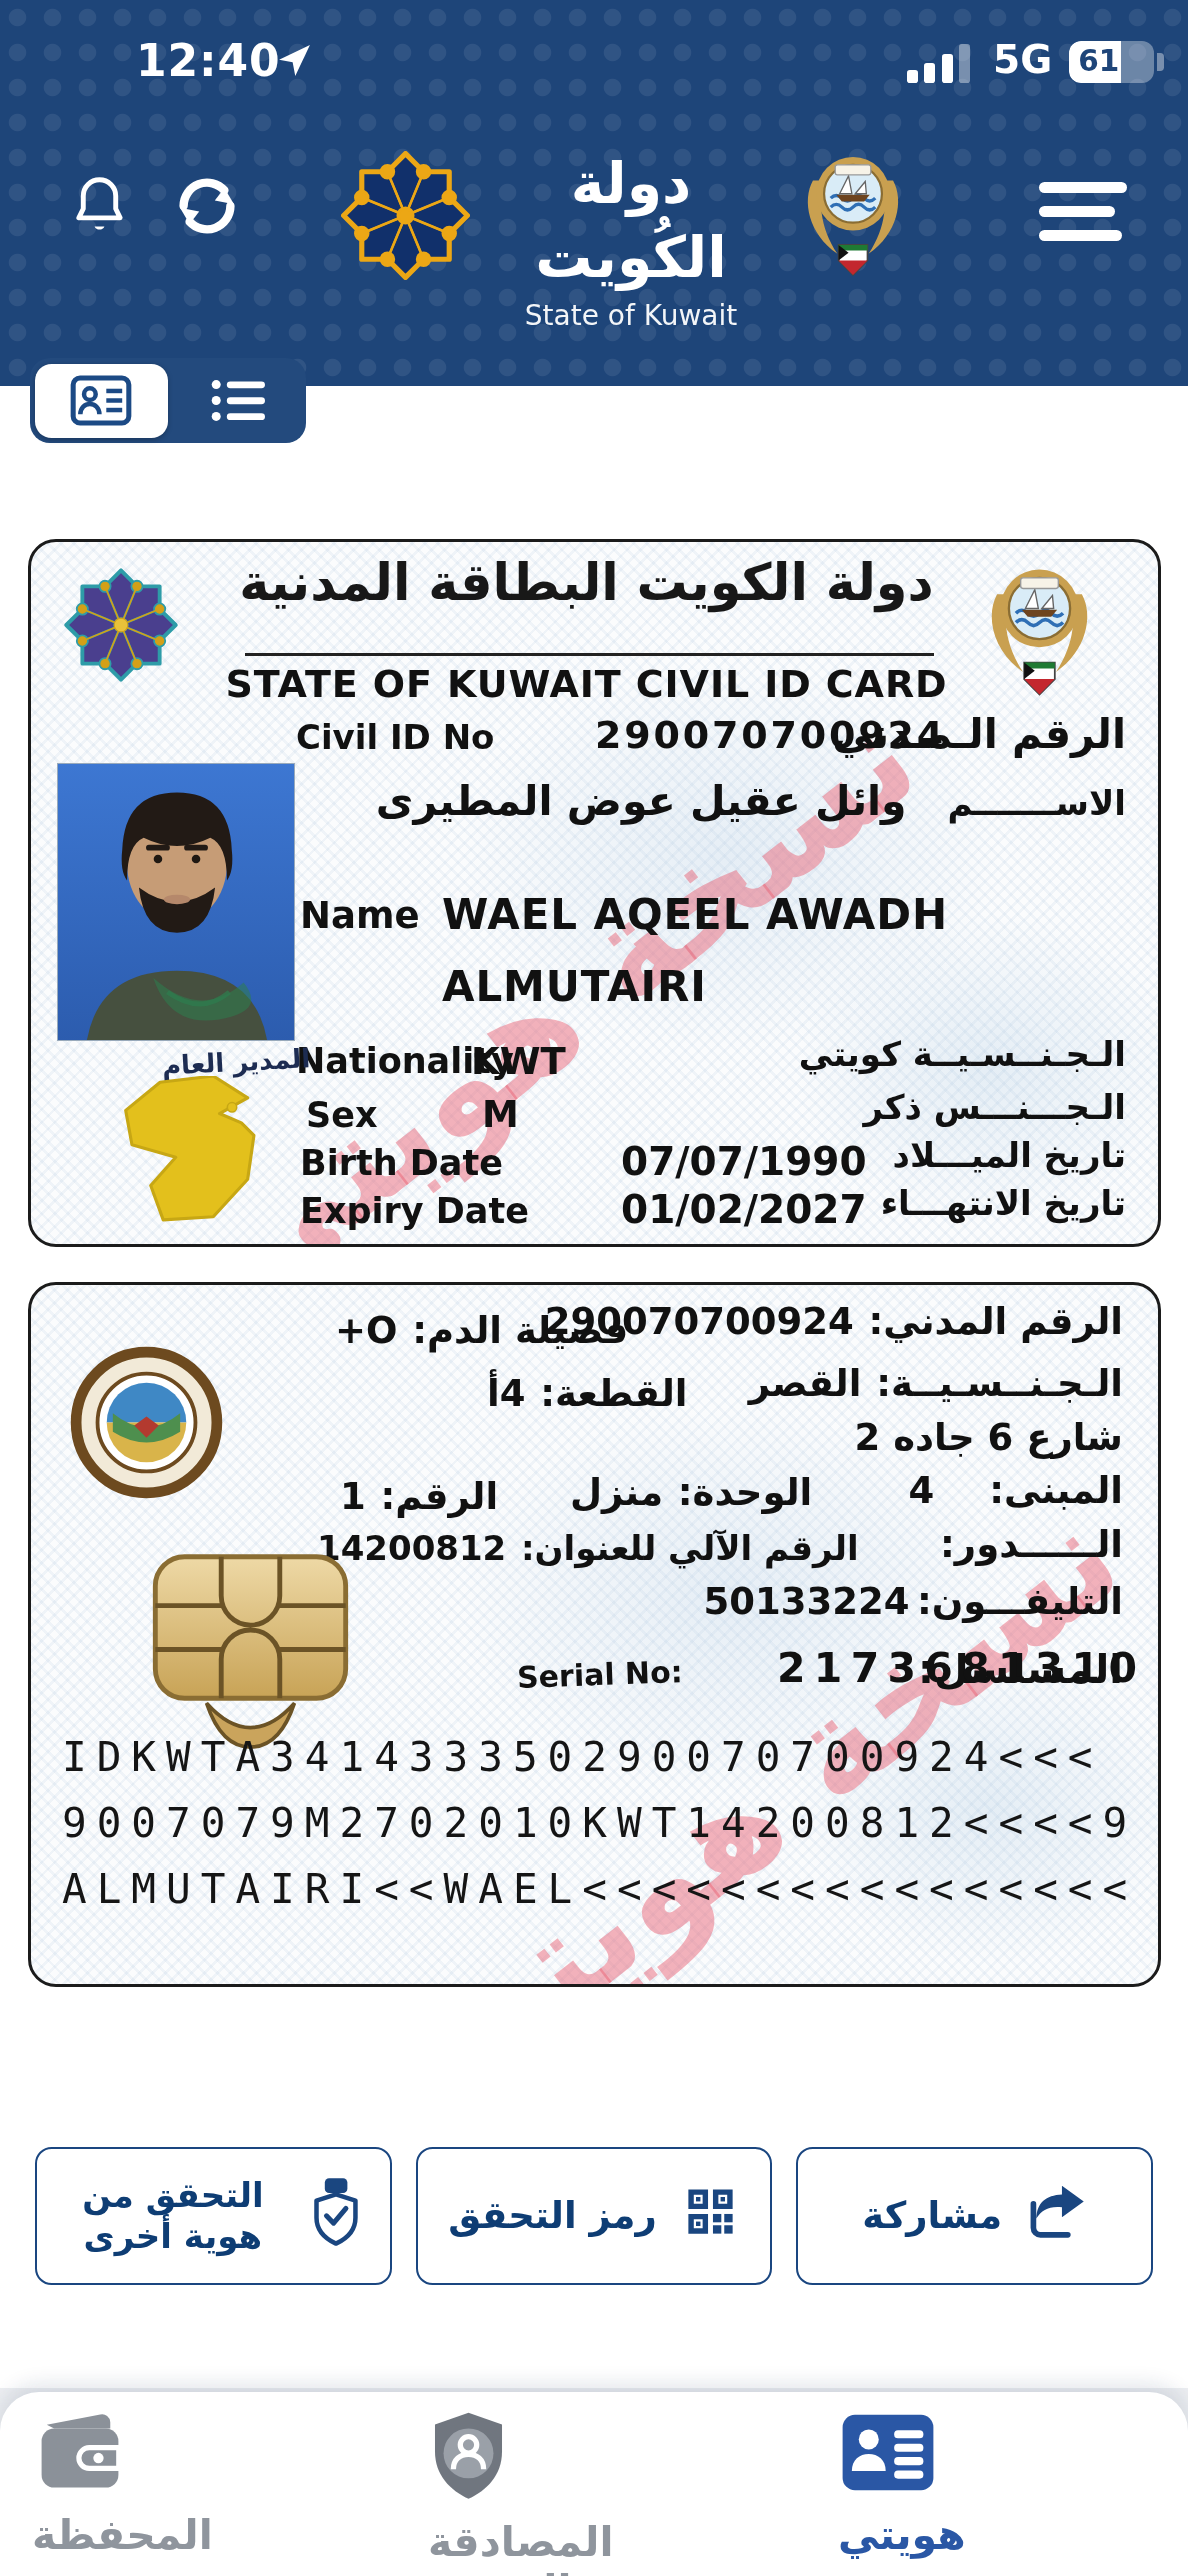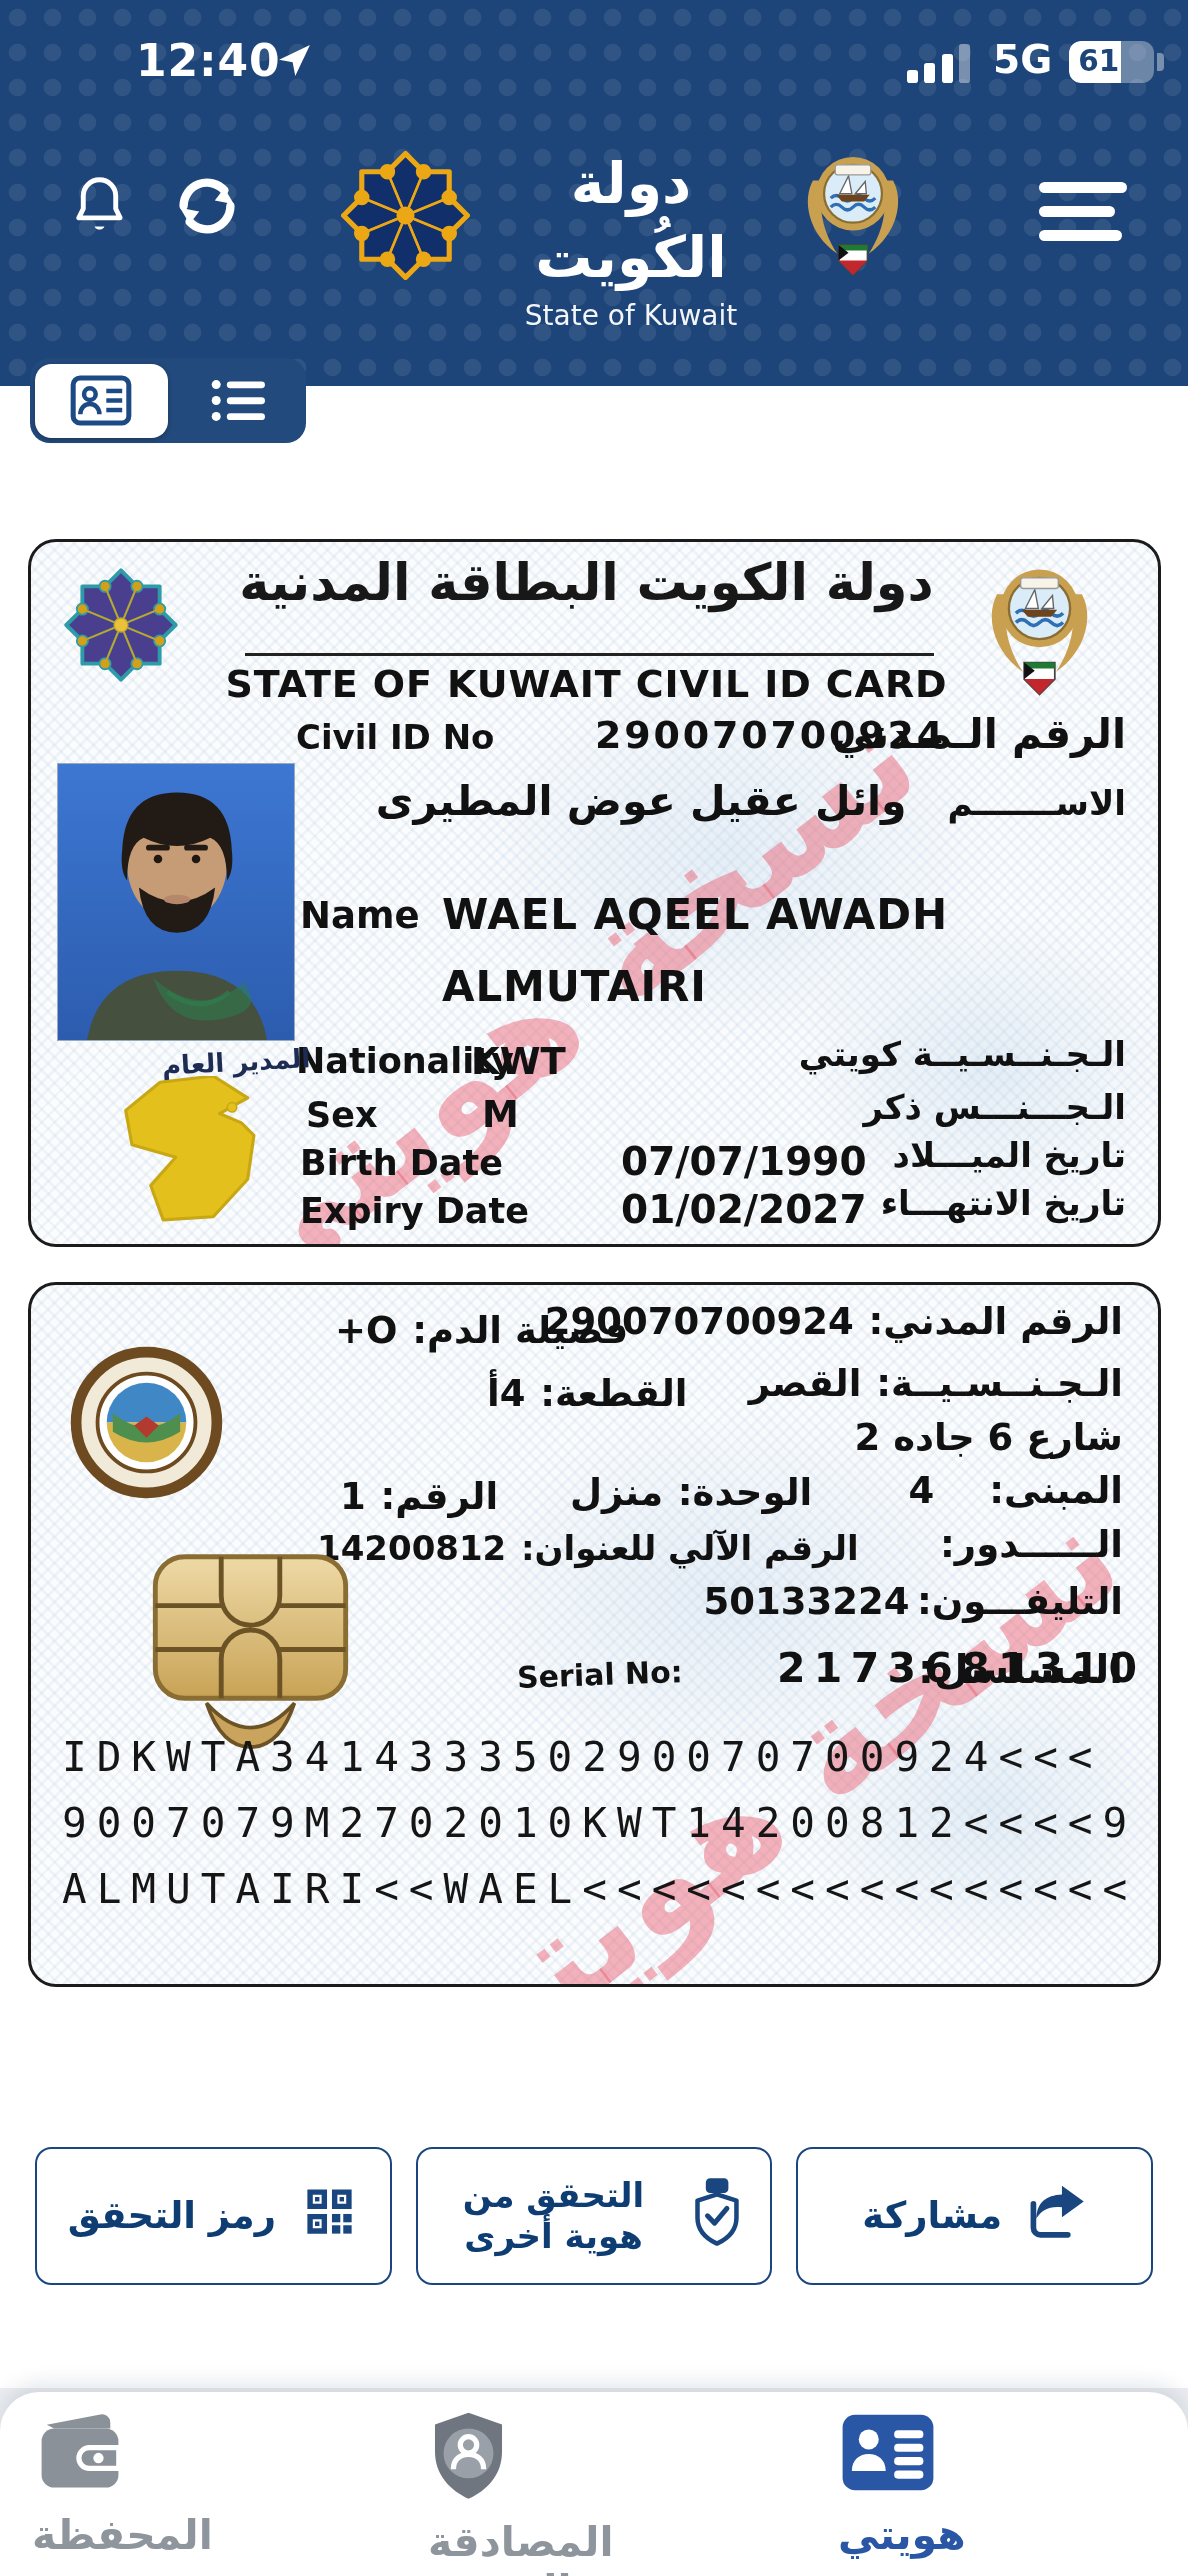--- a/index.html
+++ b/index.html
@@ -444,47 +444,47 @@
     <span class="abs bc-serial-val">2173681310</span>
 
     <div class="abs mrz" style="top:448px;">IDKWTA341433350290070700924&lt;&lt;&lt;</div>
     <div class="abs mrz" style="top:514px;">9007079M2702010KWT14200812&lt;&lt;&lt;&lt;9</div>
     <div class="abs mrz" style="top:580px;">ALMUTAIRI&lt;&lt;WAEL&lt;&lt;&lt;&lt;&lt;&lt;&lt;&lt;&lt;&lt;&lt;&lt;&lt;&lt;&lt;&lt;</div>
   </section>
 
   <div class="actions">
     <div class="action-btn">
       <span>
+        <svg width="57" height="72" viewBox="0 0 24 30">
+          <rect x="7.5" y="0.8" width="9.5" height="6.2" rx="1.8" fill="#1a4680"></rect>
+          <path d="M12.2 7.6 l8.2 2.6 v7.2 c0 5.2-3.6 8.8-8.2 10.9 -4.6-2.1-8.2-5.7-8.2-10.9 v-7.2z" fill="none" stroke="#1a4680" stroke-width="1.9" stroke-linejoin="round"></path>
+          <path d="M8.2 16.6 l3 3.1 5.2-6.2" fill="none" stroke="#1a4680" stroke-width="2.1" stroke-linecap="round" stroke-linejoin="round"></path>
+        </svg>
+      </span>
+      <span class="lbl small" style="max-width:221px;">التحقق من هوية أخرى</span>
+    </div>
+    <div class="action-btn">
+      <span>
         <svg width="59" height="59" viewBox="0 0 24 24" fill="#1a4680">
           <path d="M3 3h8v8H3z M5.2 5.2v3.6h3.6V5.2z"></path>
             <rect x="6.1" y="6.1" width="1.8" height="1.8"></rect>
           <path d="M13 3h8v8h-8z M15.2 5.2v3.6h3.6V5.2z"></path>
             <rect x="16.1" y="6.1" width="1.8" height="1.8"></rect>
           <path d="M3 13h8v8H3z M5.2 15.2v3.6h3.6v-3.6z"></path>
             <rect x="6.1" y="16.1" width="1.8" height="1.8"></rect>
           <rect x="13" y="13" width="3.4" height="3.4"></rect>
             <rect x="17.6" y="13" width="3.4" height="3.4"></rect>
           <rect x="13" y="17.6" width="3.4" height="3.4"></rect>
             <rect x="17.6" y="17.6" width="3.4" height="3.4"></rect>
         </svg>
       </span>
       <span class="lbl">رمز التحقق</span>
     </div>
     <div class="action-btn">
       <span>
-        <svg width="57" height="72" viewBox="0 0 24 30">
-          <rect x="7.5" y="0.8" width="9.5" height="6.2" rx="1.8" fill="#1a4680"></rect>
-          <path d="M12.2 7.6 l8.2 2.6 v7.2 c0 5.2-3.6 8.8-8.2 10.9 -4.6-2.1-8.2-5.7-8.2-10.9 v-7.2z" fill="none" stroke="#1a4680" stroke-width="1.9" stroke-linejoin="round"></path>
-          <path d="M8.2 16.6 l3 3.1 5.2-6.2" fill="none" stroke="#1a4680" stroke-width="2.1" stroke-linecap="round" stroke-linejoin="round"></path>
-        </svg>
-      </span>
-      <span class="lbl small" style="max-width:221px;">التحقق من هوية أخرى</span>
-    </div>
-    <div class="action-btn">
-      <span>
         <svg width="61" height="57" viewBox="0 0 28 26">
           <path d="M16.5 1.2 l10 7.2 -10 7.2 v-4.6 c-6-.6-9.2 1.2-11.8 5.2 .4-7.4 4.4-10.6 11.8-11z" fill="#1a4680"></path>
           <path d="M3.4 9.5 v11 a3.2 3.2 0 0 0 3.2 3.2 h12.6" fill="none" stroke="#1a4680" stroke-width="2.6" stroke-linecap="round"></path>
         </svg>
       </span>
       <span class="lbl">مشاركة</span>
     </div>
   </div>
 
   <div class="nav-under"></div>

